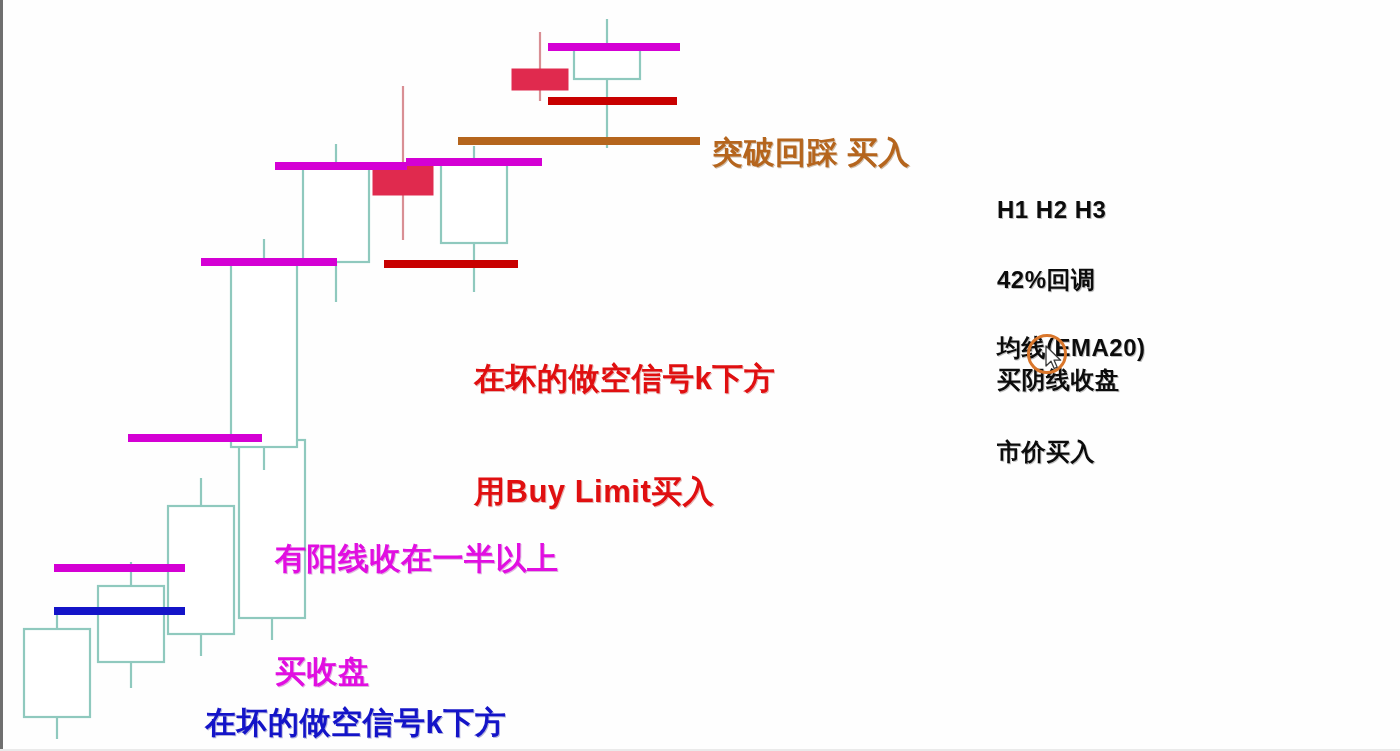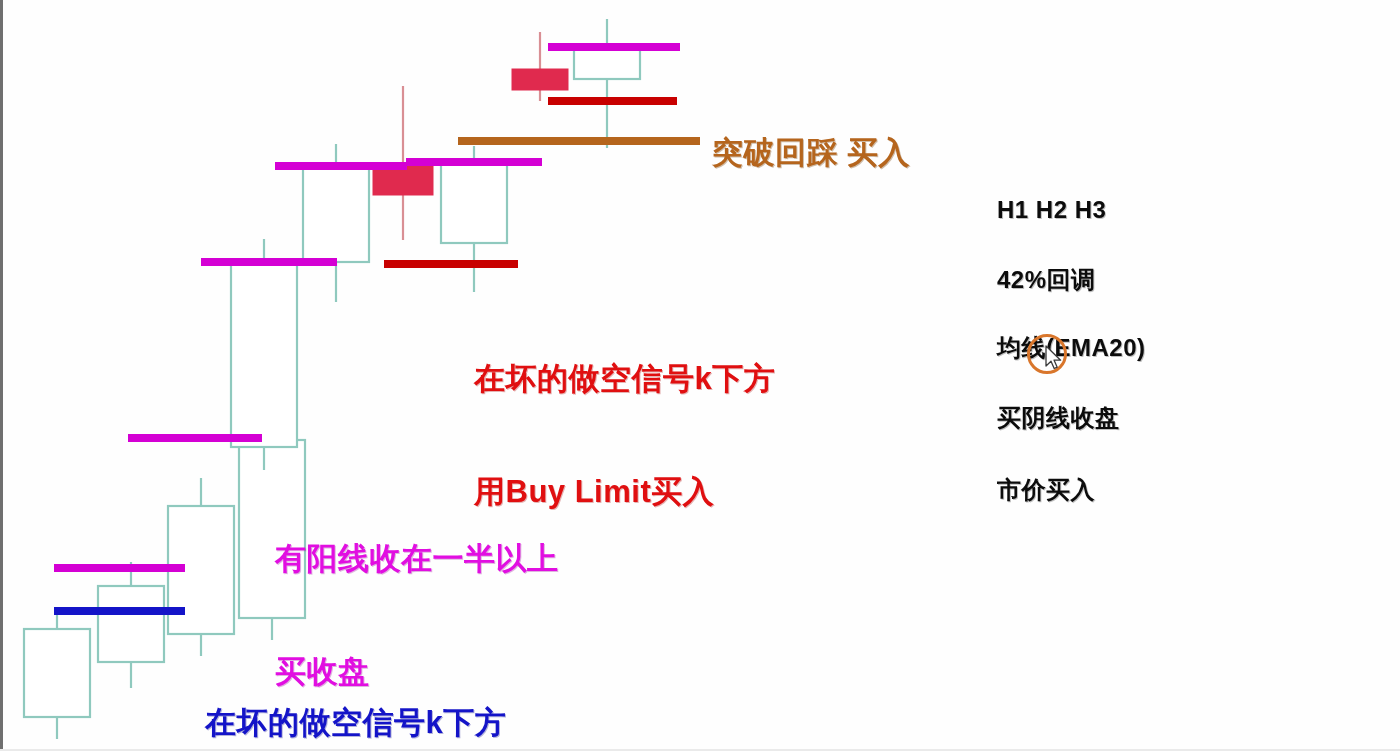--- a/index.html
+++ b/index.html
@@ -75,21 +75,21 @@
     color: #0c0c0c;
     font-size: 24px;
     font-weight: bold;
     letter-spacing: 0.5px;
     white-space: pre;
     text-shadow: 1px 1px 0 rgba(0,0,0,0.25);
   }
   .legend-item.sp0 { margin-top: 0; }
   .legend-item.sp1 { margin-top: 40px; }
   .legend-item.sp2 { margin-top: 36px; }
-  .legend-item.sp3 { margin-top: 38px; }
+  .legend-item.sp3 { }
   .legend-item.sp4 { margin-top: 40px; }
   #cursor-layer {
     position: absolute;
     left: 1027px;
     top: 334px;
     width: 52px;
     height: 52px;
     pointer-events: none;
   }
   #click-ring {

